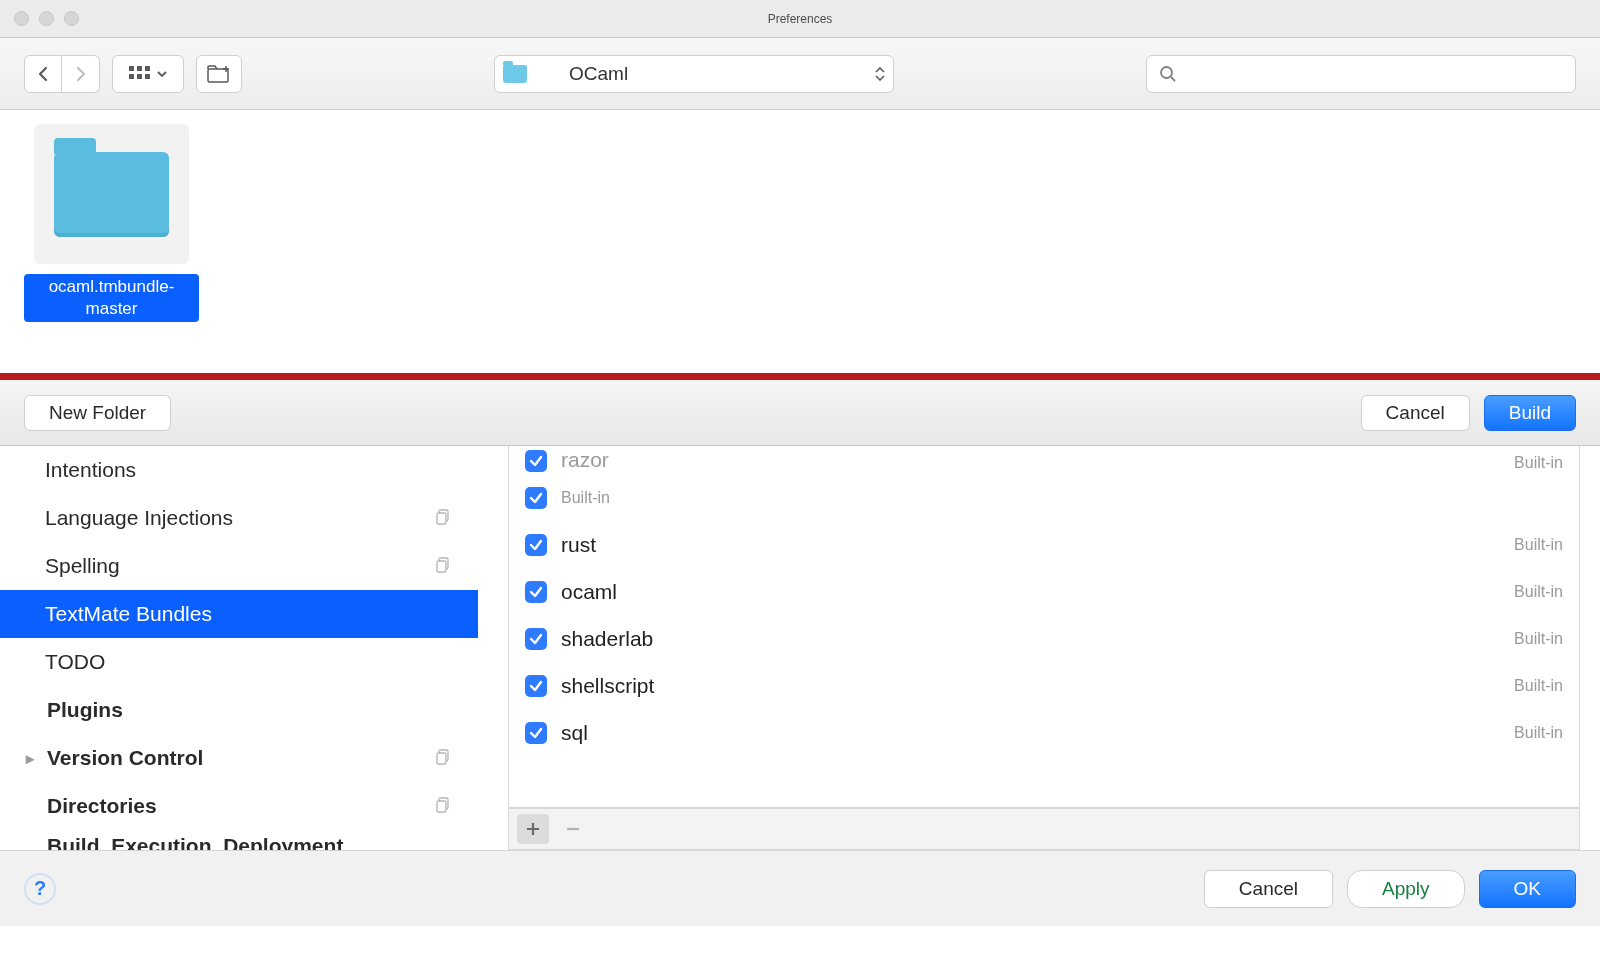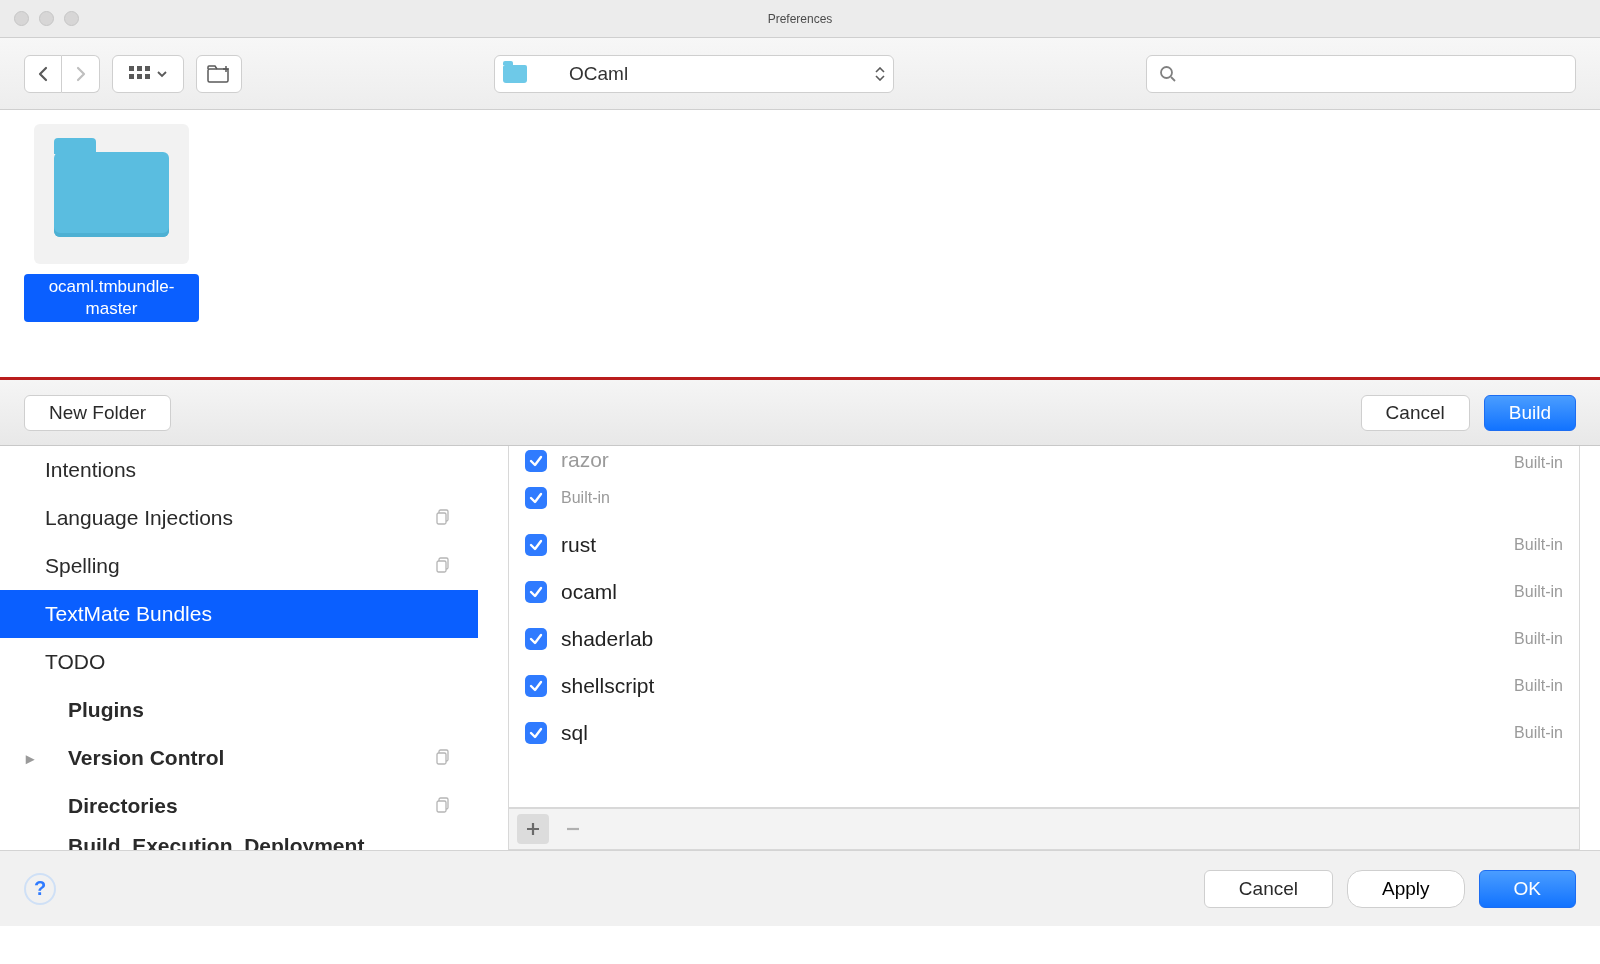--- a/index.html
+++ b/index.html
@@ -22,39 +22,39 @@
   .path-dropdown { margin-left: auto; margin-right: auto; width: 400px; height: 38px; background: #fff; border: 1px solid #cfcfcf; border-radius: 6px; display: flex; align-items: center; padding: 0 8px; cursor: pointer; gap: 32px; }
   .folder-glyph { width: 24px; height: 18px; background: #6ec9e8; border-radius: 2px 2px 3px 3px; margin-right: 10px; position: relative; }
   .folder-glyph::before { content: ""; position: absolute; top: -4px; left: 0; width: 10px; height: 4px; background: #6ec9e8; border-radius: 2px 2px 0 0; }
   .path-text { flex: 1; font-size: 19px; color: #333; }
   .stepper { display: flex; flex-direction: column; gap: 0; line-height: 8px; color: #5a5a5a; font-size: 11px; }
   .searchbox { width: 430px; height: 38px; background: #fff; border: 1px solid #cfcfcf; border-radius: 6px; display: flex; align-items: center; padding: 0 12px; }
   .searchbox svg { color: #808080; margin-right: 8px; }
   .searchbox input { border: none; outline: none; flex: 1; font-size: 18px; background: transparent; }
 
   
-  .filebrowser { height: 270px; background: #fff; padding: 14px 24px; border-bottom: 3px solid #b91c1c; }
+  .filebrowser { height: 270px; background: #fff; padding: 14px 24px; border-bottom: 7px solid #b91c1c; }
   .file-item { width: 175px; display: flex; flex-direction: column; align-items: center; }
   .file-item .thumb { width: 155px; height: 140px; background: #f2f2f2; border-radius: 6px; display: flex; align-items: center; justify-content: center; }
   .bigfolder { width: 115px; height: 85px; background: #5abde0; border-radius: 6px; position: relative; box-shadow: inset 0 -4px 0 #4db0d3; }
   .bigfolder::before { content: ""; position: absolute; top: -14px; left: 0; width: 42px; height: 16px; background: #5abde0; border-radius: 4px 4px 0 0; }
   .file-label { margin-top: 10px; text-align: center; font-size: 17px; color: #fff; background: #0a5fff; border-radius: 4px; padding: 2px 6px; line-height: 1.3; }
 
   
   .dialogactions { height: 66px; background: linear-gradient(#f5f5f5,#e8e8e8); display: flex; align-items: center; padding: 0 24px; border-bottom: 1px solid #c8c8c8; }
   .mac-btn { height: 36px; padding: 0 24px; background: #fff; border: 1px solid #cfcfcf; border-radius: 6px; font-size: 19px; color: #2a2a2a; cursor: pointer; }
   .mac-btn.primary { background: linear-gradient(#4a9dff,#1273ff); color: #fff; border-color: #1c6df2; }
   .spacer { flex: 1; }
 
   
   .prefs { height: 404px; display: flex; }
   .sidebar { width: 478px; overflow: hidden; background: #fff; border-right: 0; }
   .sidebar-item { height: 48px; display: flex; align-items: center; font-size: 21px; color: #2a2a2a; cursor: pointer; position: relative; }
   .sidebar-item.level1 { padding-left: 45px; }
-  .sidebar-item.level0 { padding-left: 68px; font-weight: 600; text-align: right; }
+  .sidebar-item.level0 { padding-left: 47px; font-weight: 600; text-align: right; }
   .sidebar-item.selected { background: #0a5fff; color: #fff; }
   .sidebar-item .chevron { position: absolute; left: 26px; color: #9a9a9a; font-size: 16px; }
   .sidebar-item .copyicon { position: absolute; right: 26px; color: #b5b5b5; }
   .sidebar-item.cut { height: 32px; }
 
   .mainpane { flex: 1; display: flex; flex-direction: column; padding: 0 20px 0 30px; }
   .bundle-list { flex: 1; overflow: hidden; border: 1px solid #d8d8d8; border-top: none; background: #fff; }
   .bundle-row { height: 47px; display: flex; align-items: center; padding: 0 16px; font-size: 21px; color: #222; }
   .bundle-row.cutoff { height: 28px; align-items: flex-end; padding-bottom: 2px; color: #9a9a9a; }
   .chk { width: 22px; height: 22px; border-radius: 5px; background: #2f7bff; display: inline-flex; align-items: center; justify-content: center; margin-right: 14px; }
@@ -62,21 +62,21 @@
   .row-label { flex: 1; }
   .row-status { color: #9a9a9a; font-size: 16px; }
   .list-toolbar { height: 42px; background: #f3f3f3; border: 1px solid #d8d8d8; display: flex; align-items: center; padding: 0 8px; gap: 8px; }
   .tb-btn { width: 32px; height: 30px; display: flex; align-items: center; justify-content: center; border-radius: 4px; cursor: pointer; color: #6a6a6a; font-size: 22px; }
   .tb-btn.active { background: #dcdcdc; }
 
   
   .bottombar { height: 76px; background: #f1f1f1; border-top: 1px solid #d4d4d4; display: flex; align-items: center; padding: 0 24px; }
   .help-circle { width: 32px; height: 32px; border-radius: 50%; border: 2px solid #cfe0f6; color: #2f7bff; display: flex; align-items: center; justify-content: center; font-size: 20px; font-weight: 600; cursor: pointer; }
   .bottombar .mac-btn { height: 38px; padding: 0 34px; margin-left: 14px; }
-  .mac-btn.disabled { color: #000000; cursor: default; border-radius: 15px; }
+  .mac-btn.disabled { color: #15803d; cursor: default; border-radius: 15px; }
 </style>
 </head>
 <body>
 
 <div class="titlebar">
   <div class="traffic-lights">
     <div class="tl"></div>
     <div class="tl"></div>
     <div class="tl"></div>
   </div>

